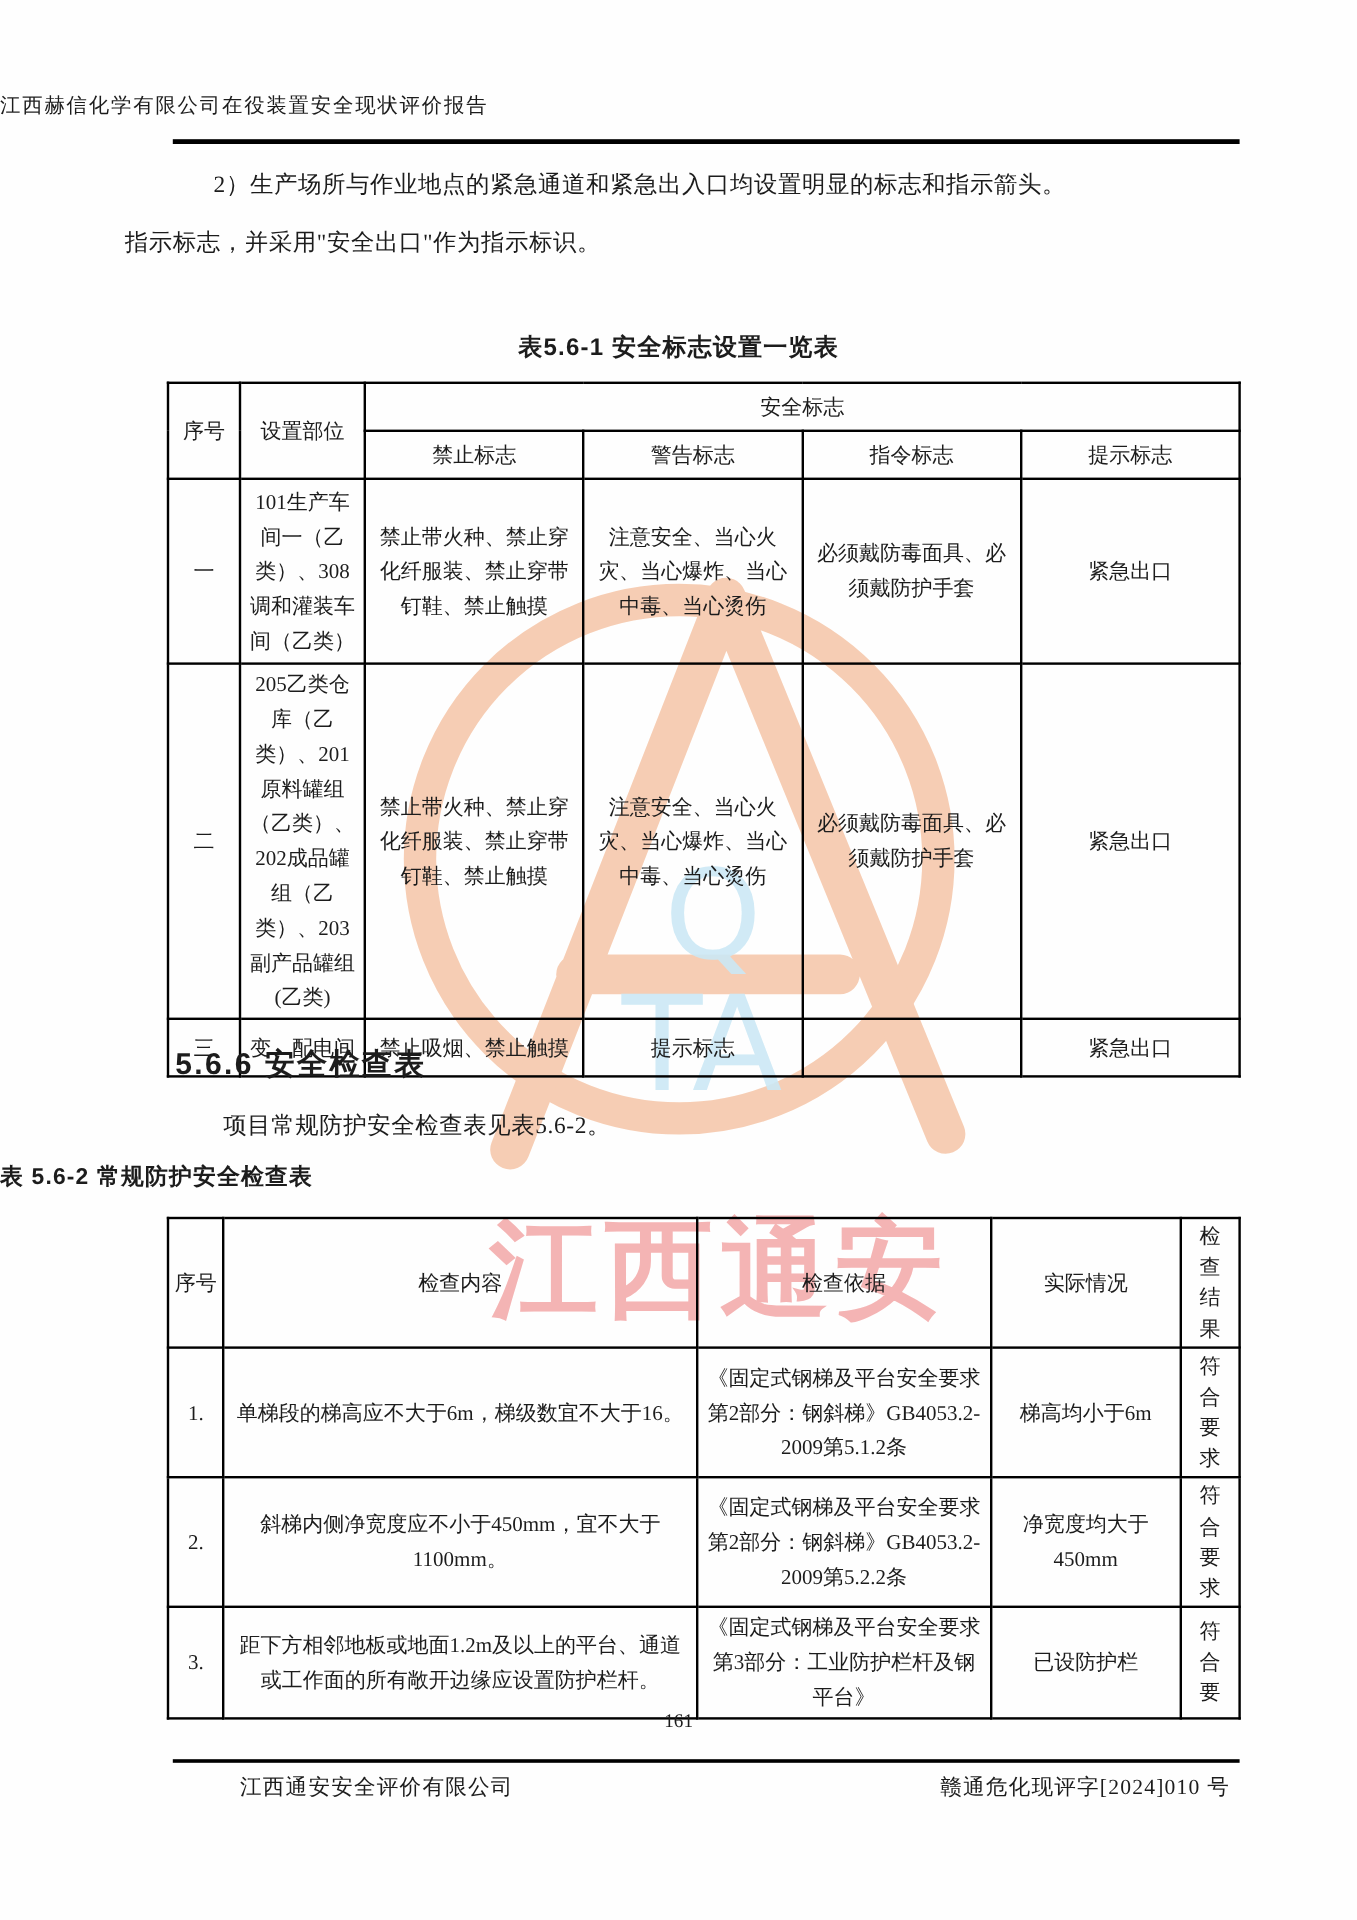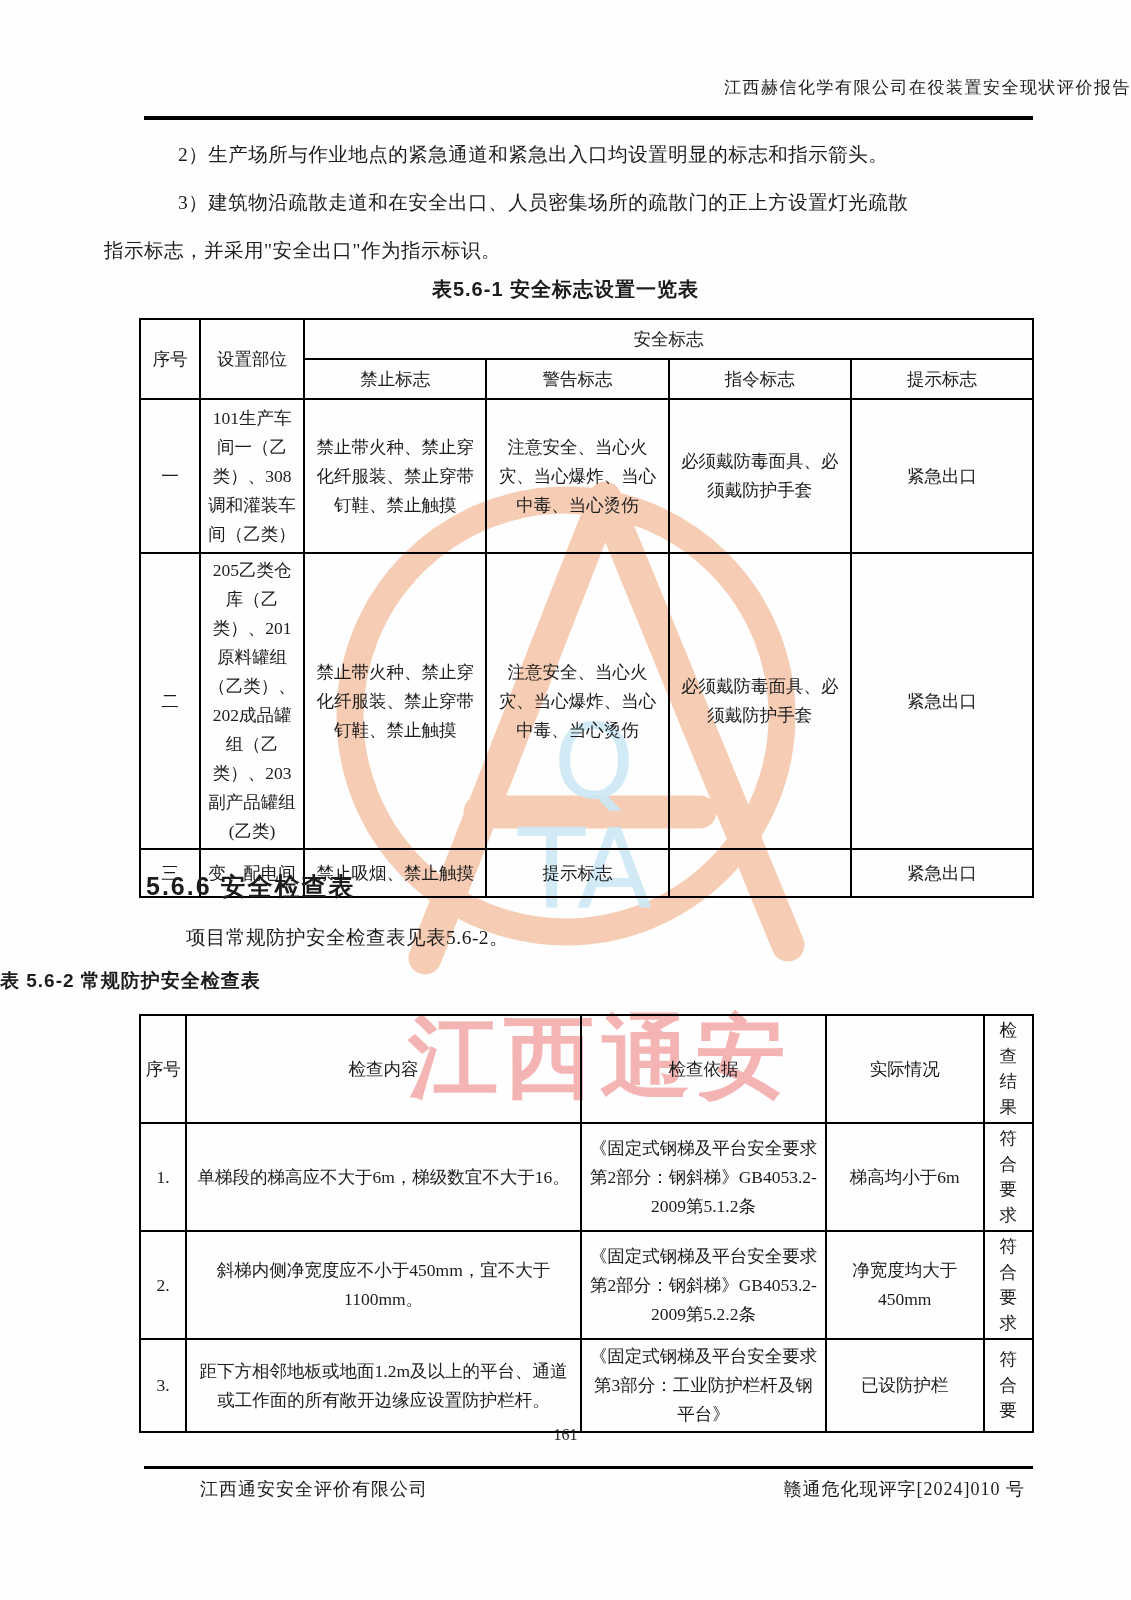--- a/index.html
+++ b/index.html
@@ -17,21 +17,21 @@
   .watermark {
     position: absolute; inset: 0;
     z-index: 1;
     pointer-events: none;
   }
   
   .content { position: absolute; inset: 0; z-index: 2; }
 
   .doc-header-title {
     position: absolute; top: 76px; left: 0; width: 100%;
-    text-align: right; font-size: 17px; letter-spacing: 1.5px;
+    text-align: left; font-size: 17px; letter-spacing: 1.5px;
   }
   .header-rule {
     position: absolute; top: 116px; left: 144px; width: 889px; height: 4px;
     background: #000;
   }
   .body-text {
     position: absolute; top: 131px; left: 104px; width: 922px;
     font-size: 19.5px; line-height: 48px; letter-spacing: 0.5px;
   }
   .indent { padding-left: 74px; }
@@ -121,21 +121,20 @@
     </svg>
   </div>
 
   <div class="content">
 
     <div class="doc-header-title">江西赫信化学有限公司在役装置安全现状评价报告</div>
     <div class="header-rule"></div>
 
     <div class="body-text">
       <div class="indent">2）生产场所与作业地点的紧急通道和紧急出入口均设置明显的标志和指示箭头。</div>
-      <div class="indent">3）建筑物沿疏散走道和在安全出口、人员密集场所的疏散门的正上方设置灯光疏散</div>
       <div>指示标志，并采用"安全出口"作为指示标识。</div>
     </div>
 
     <div class="table1-title">表5.6-1 安全标志设置一览表</div>
 
     <table class="tbl1">
       <tbody>
           <tr class="hrow">
         <th class="c0" rowspan="2">序号</th>
         <th class="c1" rowspan="2">设置部位</th>

